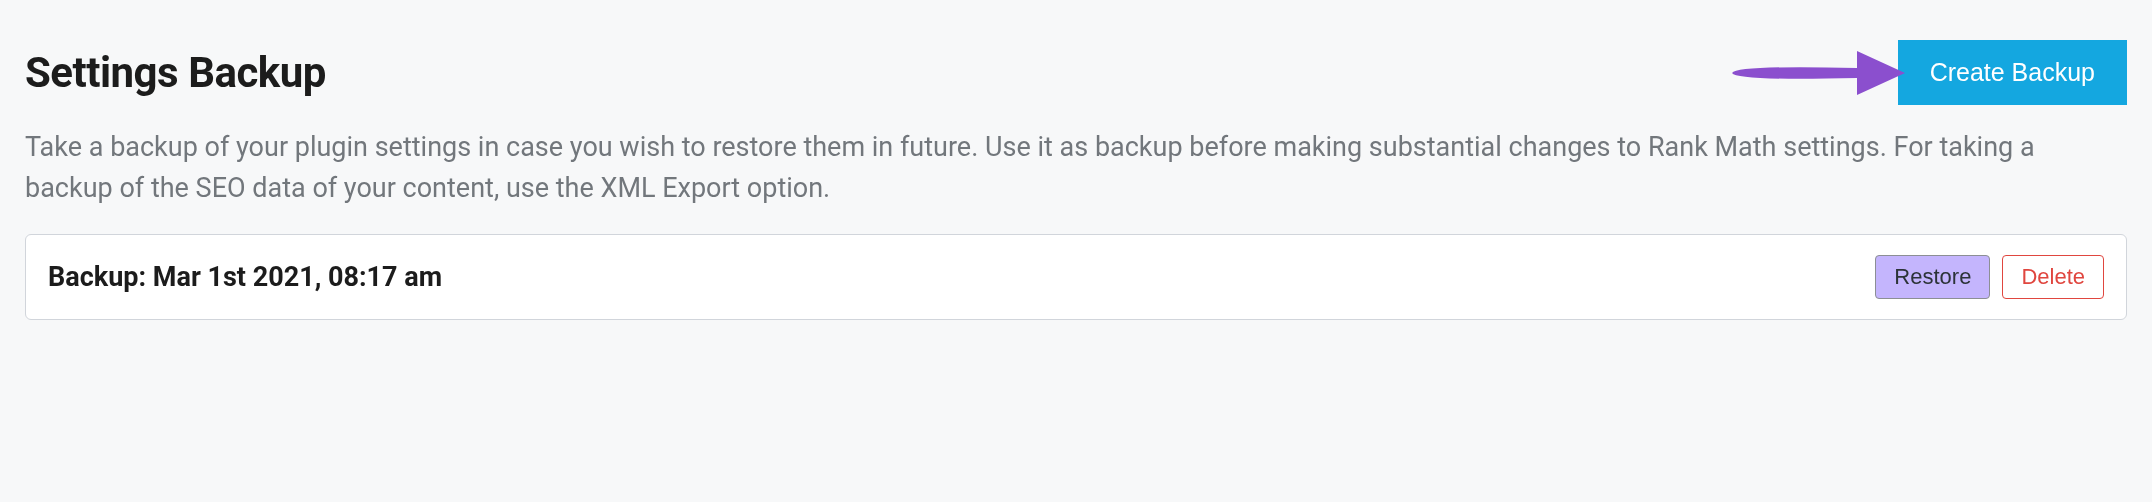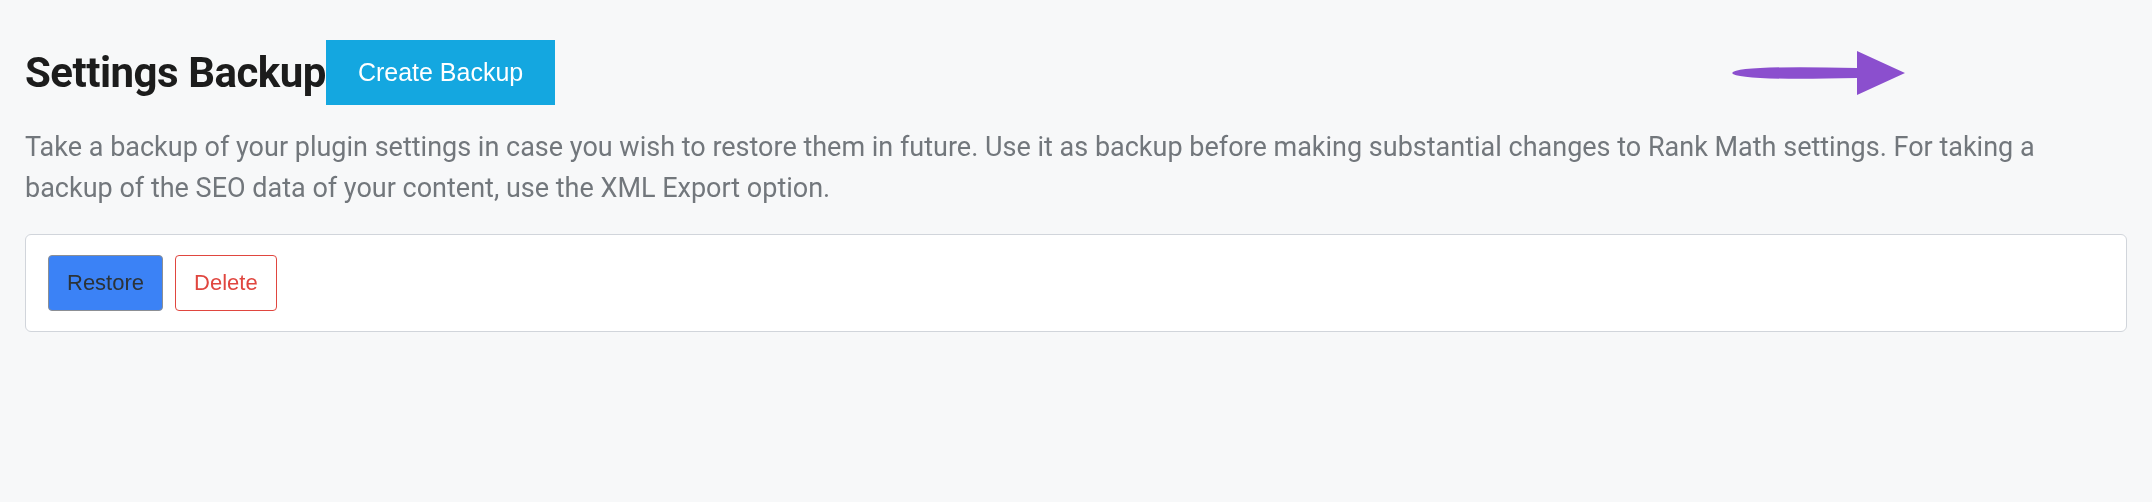--- a/index.html
+++ b/index.html
@@ -8,20 +8,21 @@
       box-sizing: border-box;
     }
     body {
       font-family: -apple-system, BlinkMacSystemFont, "Segoe UI", Roboto, Helvetica, Arial, sans-serif;
       background-color: #f7f8f9;
       padding: 40px 25px;
       width: 2152px;
     }
     .header-row {
       display: flex;
+      justify-content: space-between;
       align-items: center;
       margin-bottom: 22px;
       position: relative;
     }
     .section-title {
       font-size: 42px;
       font-weight: 700;
       color: #1c1c1c;
       letter-spacing: -0.5px;
     }
@@ -53,34 +54,34 @@
     .backup-label {
       font-size: 27px;
       font-weight: 700;
       color: #1c1c1c;
     }
     .button-group {
       display: flex;
       gap: 12px;
     }
     .restore-button {
-      background-color: #3b82f6;
+      background-color: #c4b5fd;
       color: #2c3338;
       border: 1px solid #8c8f94;
       padding: 8px 18px;
       font-size: 22px;
       font-weight: 400;
       cursor: pointer;
       border-radius: 4px;
     }
     .delete-button {
       background-color: #ffffff;
       color: #e0463f;
       border: 1px solid #e0463f;
-      padding: 14px 18px;
+      padding: 8px 18px;
       font-size: 22px;
       font-weight: 400;
       cursor: pointer;
       border-radius: 4px;
     }
     .arrow-annotation {
       position: absolute;
       right: 220px;
       top: 50%;
       transform: translateY(-50%);
@@ -93,17 +94,18 @@
   <h2 class="section-title">Settings Backup</h2>
   <svg class="arrow-annotation" width="180" height="60" viewBox="0 0 180 60">
     <path d="M 5 30 Q 10 22, 130 25 L 130 8 L 178 30 L 130 52 L 130 35 Q 10 38, 5 30 Z" fill="#8b4fce"></path>
   </svg>
   <button class="create-button">Create Backup</button>
 </div>
 
 <p class="description">Take a backup of your plugin settings in case you wish to restore them in future. Use it as backup before making substantial changes to Rank Math settings. For taking a backup of the SEO data of your content, use the XML Export option.</p>
 
 <div class="backup-row">
+  <span class="backup-label">Backup: Mar 1st 2021, 08:17 am</span>
   <div class="button-group">
     <button class="restore-button">Restore</button>
     <button class="delete-button">Delete</button>
   </div>
 </div>
 
 </body></html>

